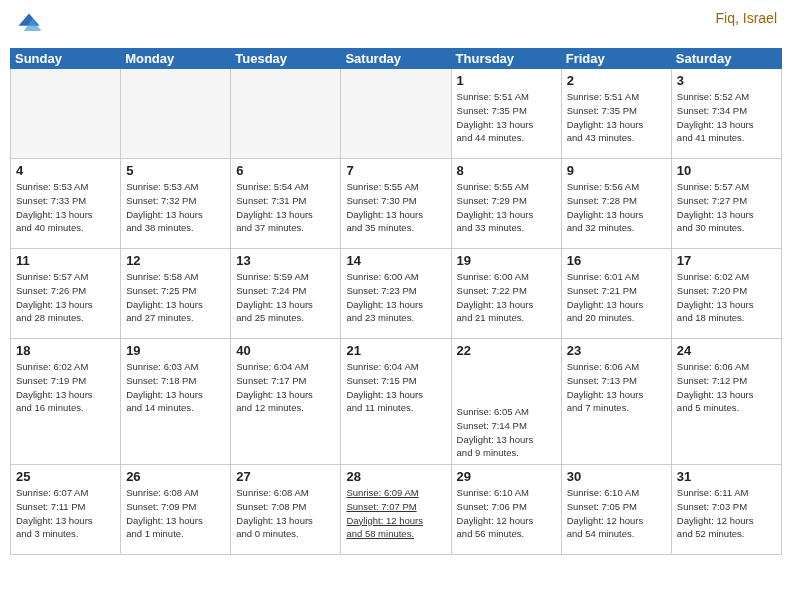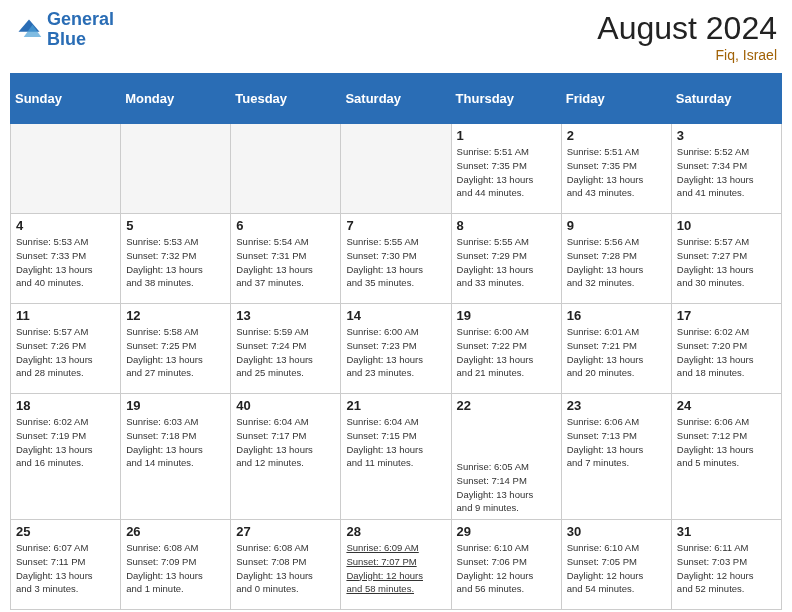--- a/index.html
+++ b/index.html
@@ -50,21 +50,21 @@
     table {
       width: 100%;
       border-collapse: collapse;
       table-layout: fixed;
     }
     thead th {
       background-color: #2a6db5;
       color: #fff;
       font-size: 13px;
       font-weight: bold;
-      padding: 17px 4px;
+      padding: 2px 4px;
       text-align: left;
       border: 1px solid #2a6db5;
     }
     td {
       border: 1px solid #ccc;
       vertical-align: top;
       padding: 4px 5px;
       font-size: 10px;
       color: #222;
       height: 90px;
@@ -88,27 +88,22 @@
   </style>
 </head>
 <body>
 
 <div class="header">
   <div class="logo">
     <svg class="logo-icon" viewBox="0 0 32 32">
       <polygon points="16,4 28,18 4,18" fill="#2a6db5"></polygon>
       <polygon points="20,10 30,24 10,24" fill="#4a9fd5" opacity="0.7"></polygon>
     </svg>
-    <div class="logo-text">
-      <div><span>General</span></div>
-      <div><span>Blue</span></div>
-    </div>
   </div>
   <div class="title-block">
-    <div class="month-year">August 2024</div>
     <div class="location">Fiq, Israel</div>
   </div>
 </div>
 
 <table>
   <thead>
     <tr id="thead-row">
         <th>Sunday</th>
         <th>Monday</th>
         <th>Tuesday</th>

